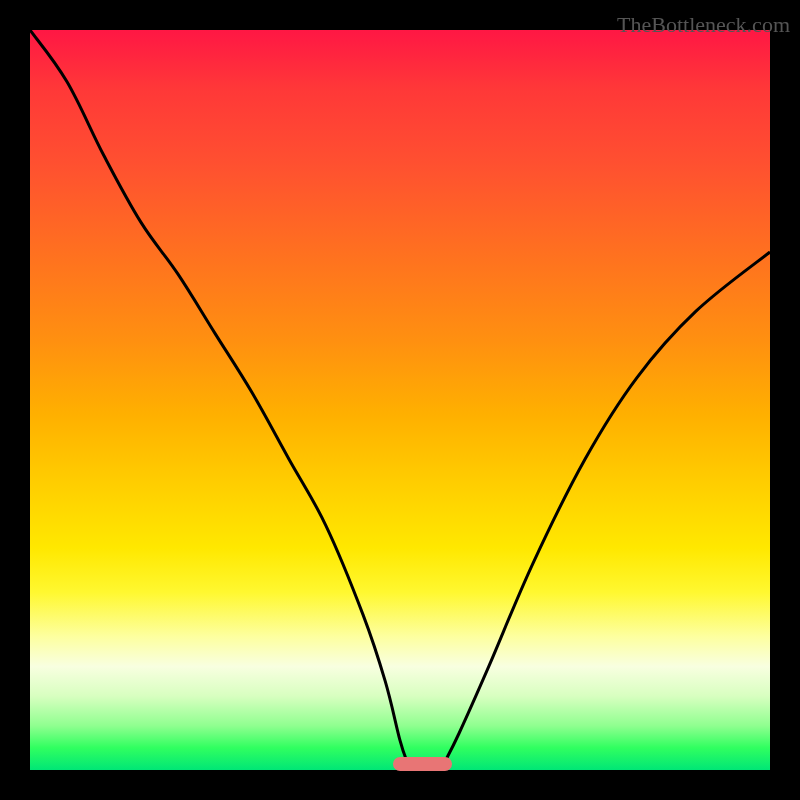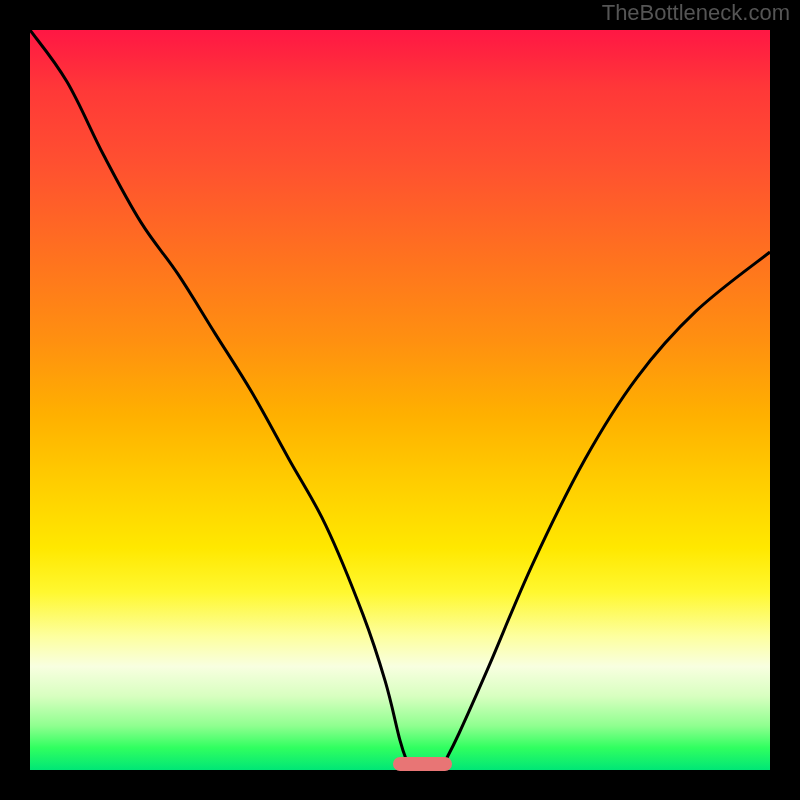--- a/index.html
+++ b/index.html
@@ -9,25 +9,26 @@
     }
     body {
       width: 800px;
       height: 800px;
       background: #000;
       position: relative;
       font-family: Arial, sans-serif;
     }
     .watermark {
       position: absolute;
-      top: 0;
+      top: 12px;
       right: 10px;
       color: #555;
       font-size: 22px;
       z-index: 10;
+      font-family: Liberation Serif, serif;
     }
     .chart-container {
       position: absolute;
       top: 30px;
       left: 30px;
       width: 740px;
       height: 740px;
       background: linear-gradient(to bottom,
         #ff1744 0%,
         #ff3838 8%,

